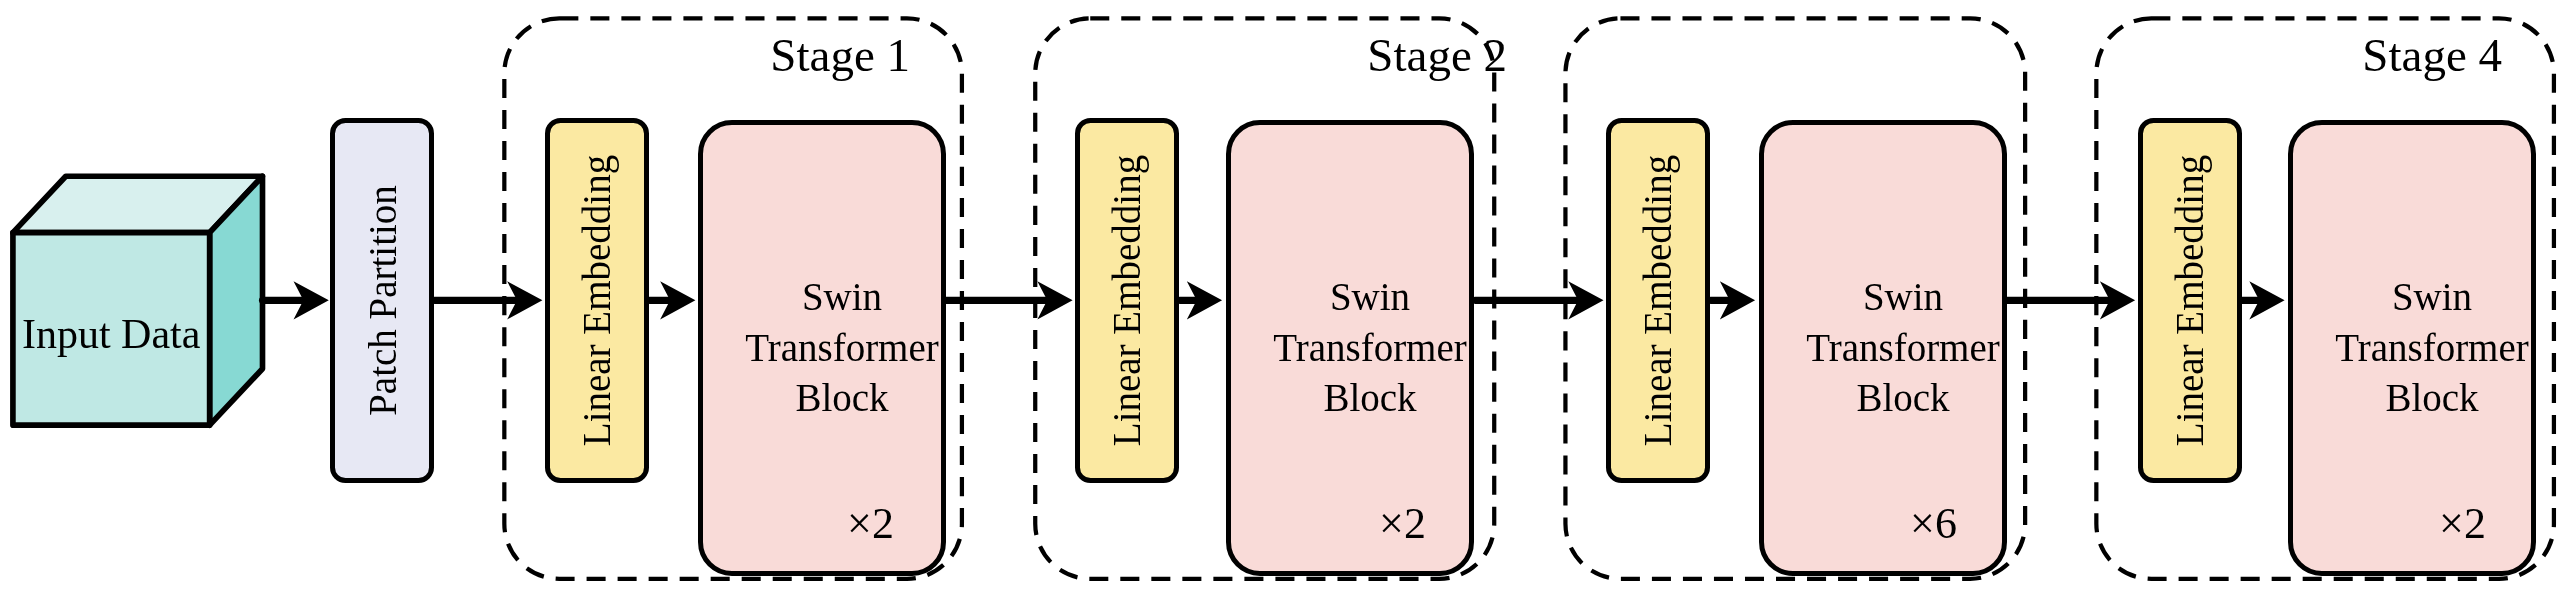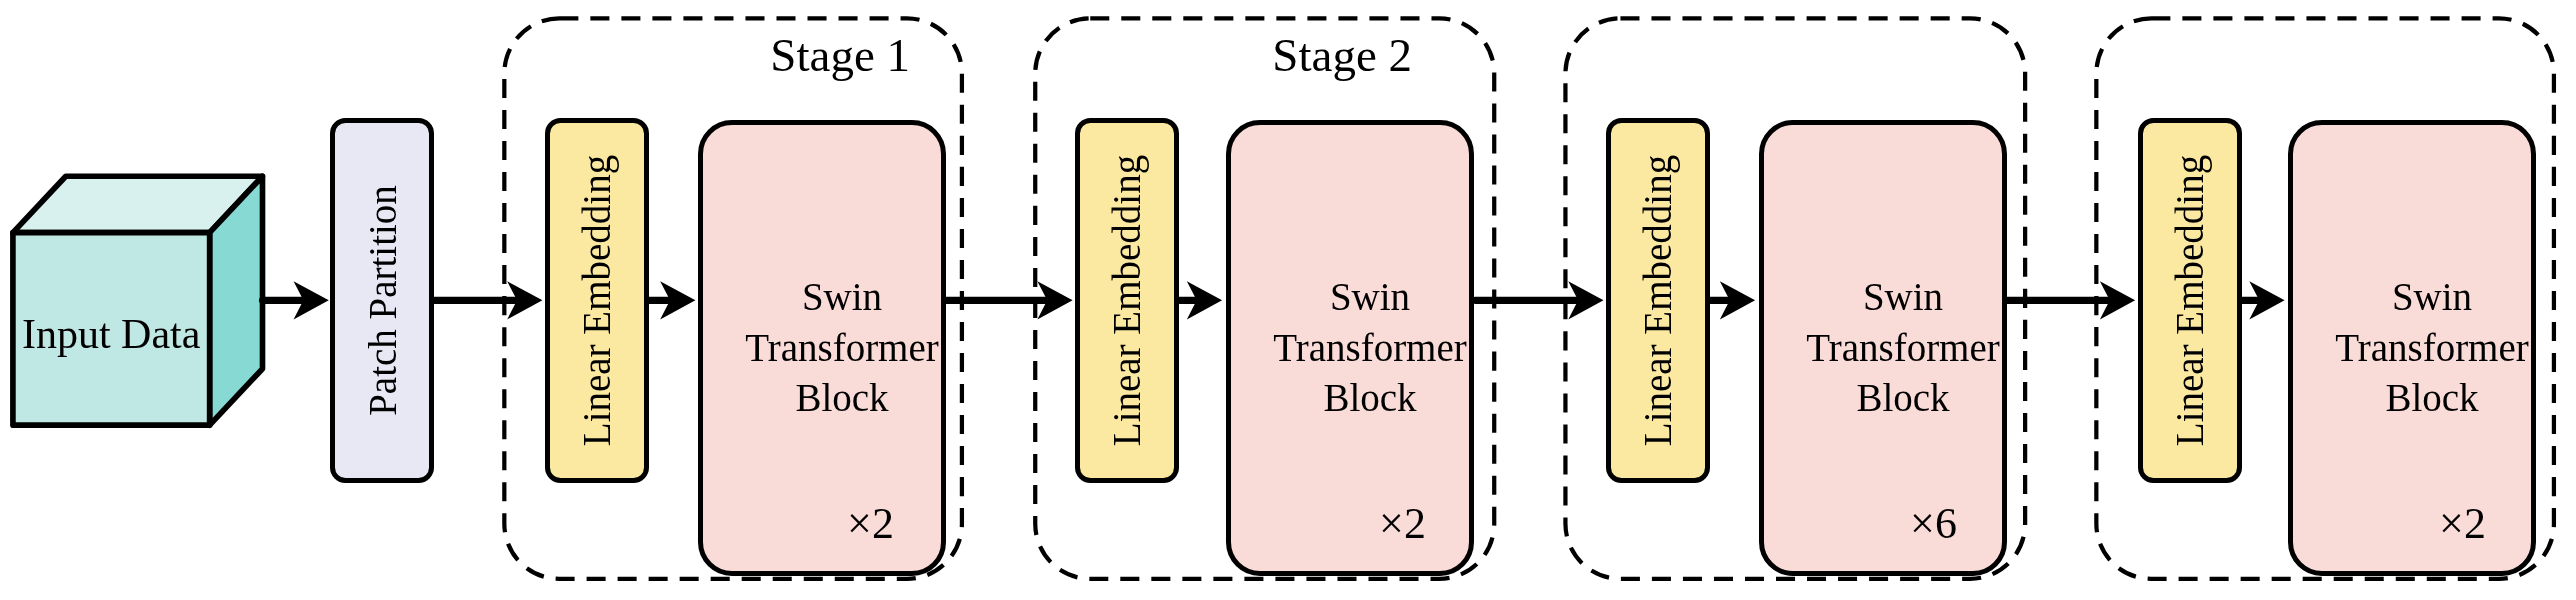--- a/index.html
+++ b/index.html
@@ -39,21 +39,21 @@
   .b1{left:698px}.b2{left:1226px}.b3{left:1759px}.b4{left:2288px}
 
   .vtext{transform:rotate(-90deg);white-space:nowrap;font-size:39px;}
   .block-inner{width:226px;}
 
   .input-label{
     position:absolute;left:12.7px;top:237px;width:197px;height:193px;
     display:flex;align-items:center;justify-content:center;font-size:42px;
   }
   .stage-title{position:absolute;top:28px;width:353px;text-align:right;font-size:47px;}
-  .t1{left:557px}.t2{left:1059px}.t3{left:1619px}.t4{left:2149px}
+  .t1{left:557px}.t2{left:1154px}.t3{left:1619px}.t4{left:2149px}
   .mult{position:absolute;top:498px;width:155px;text-align:center;font-size:44px;}
   .m1{left:793px}.m2{left:1325px}.m3{left:1856px}.m4{left:2385px}
 </style>
 </head>
 <body>
 
 <div class="canvas">
 
   <svg class="underlay" viewBox="0 0 3653 851" xmlns="http://www.w3.org/2000/svg">
 
@@ -131,20 +131,21 @@
   <div class="mult m2">×2</div>
 
   <div class="box embed e3">
     <span class="vtext">Linear Embedding</span>
   </div>
   <div class="box block b3">
     <span class="block-inner">Swin Transformer Block</span>
   </div>
   <div class="mult m3">×6</div>
 
+  <div class="stage-title t4">Stage 4</div>
   <div class="box embed e4">
     <span class="vtext">Linear Embedding</span>
   </div>
   <div class="box block b4">
     <span class="block-inner">Swin Transformer Block</span>
   </div>
   <div class="mult m4">×2</div>
 
 </div>
 

